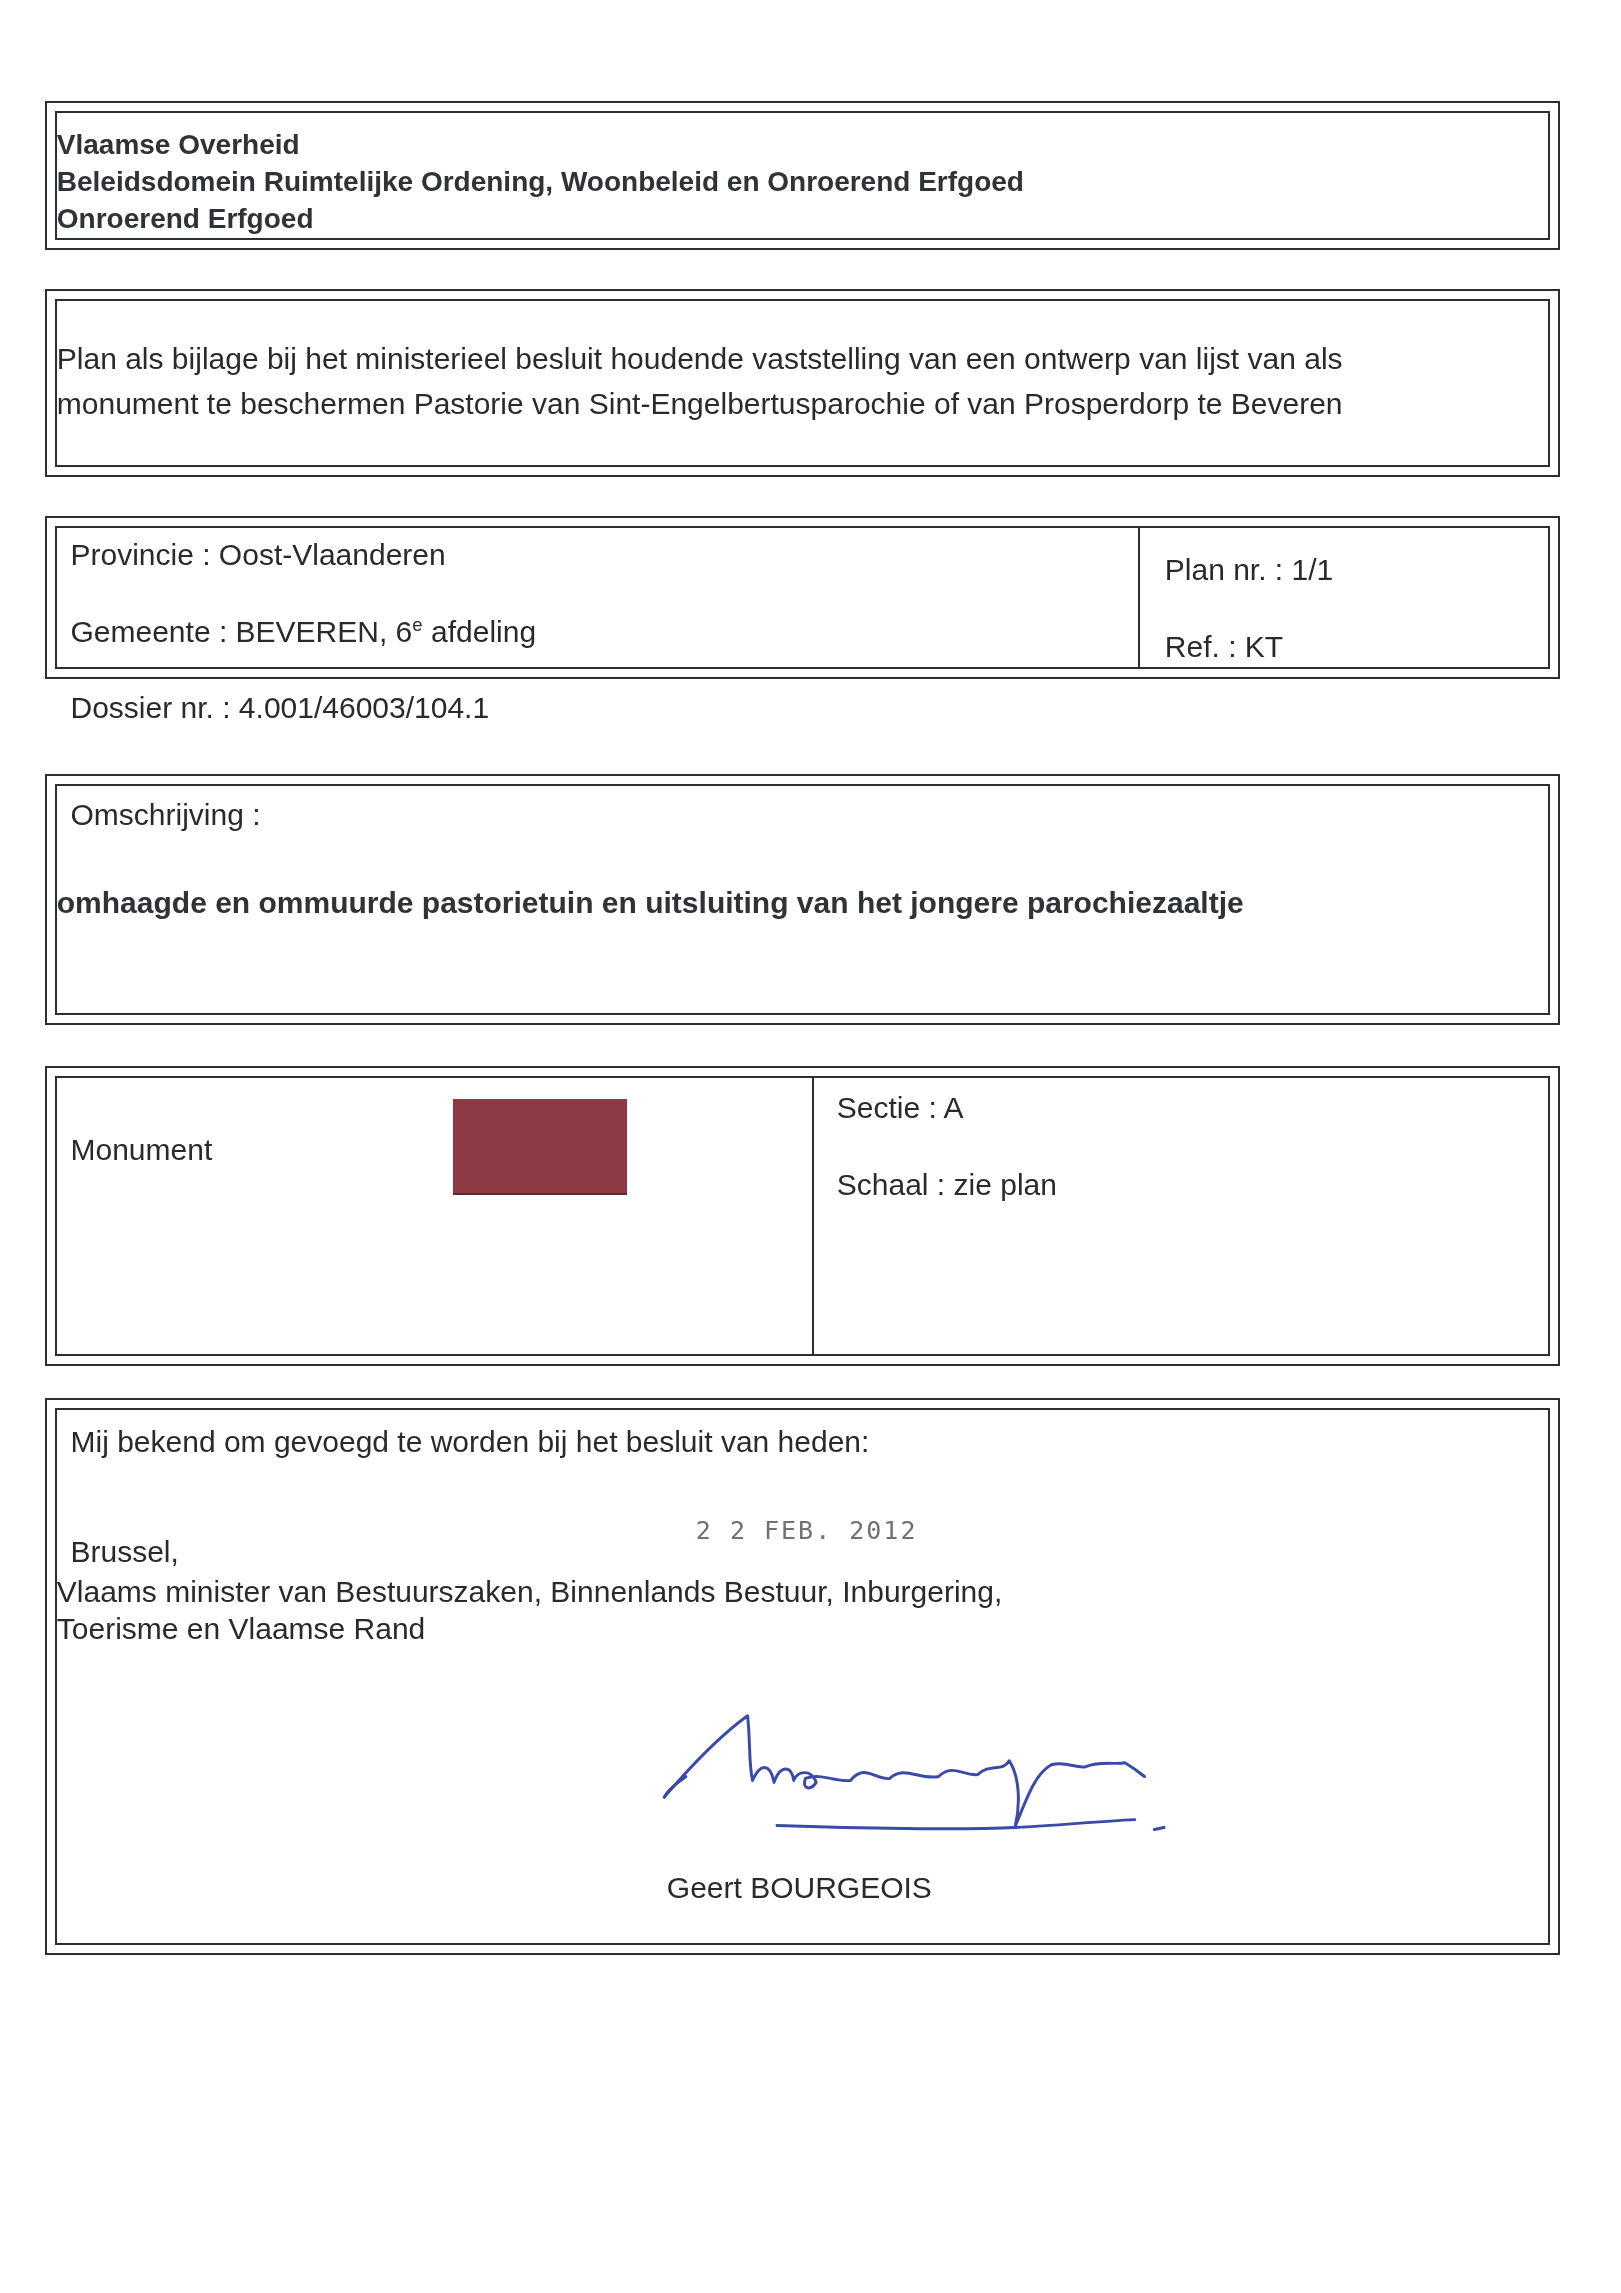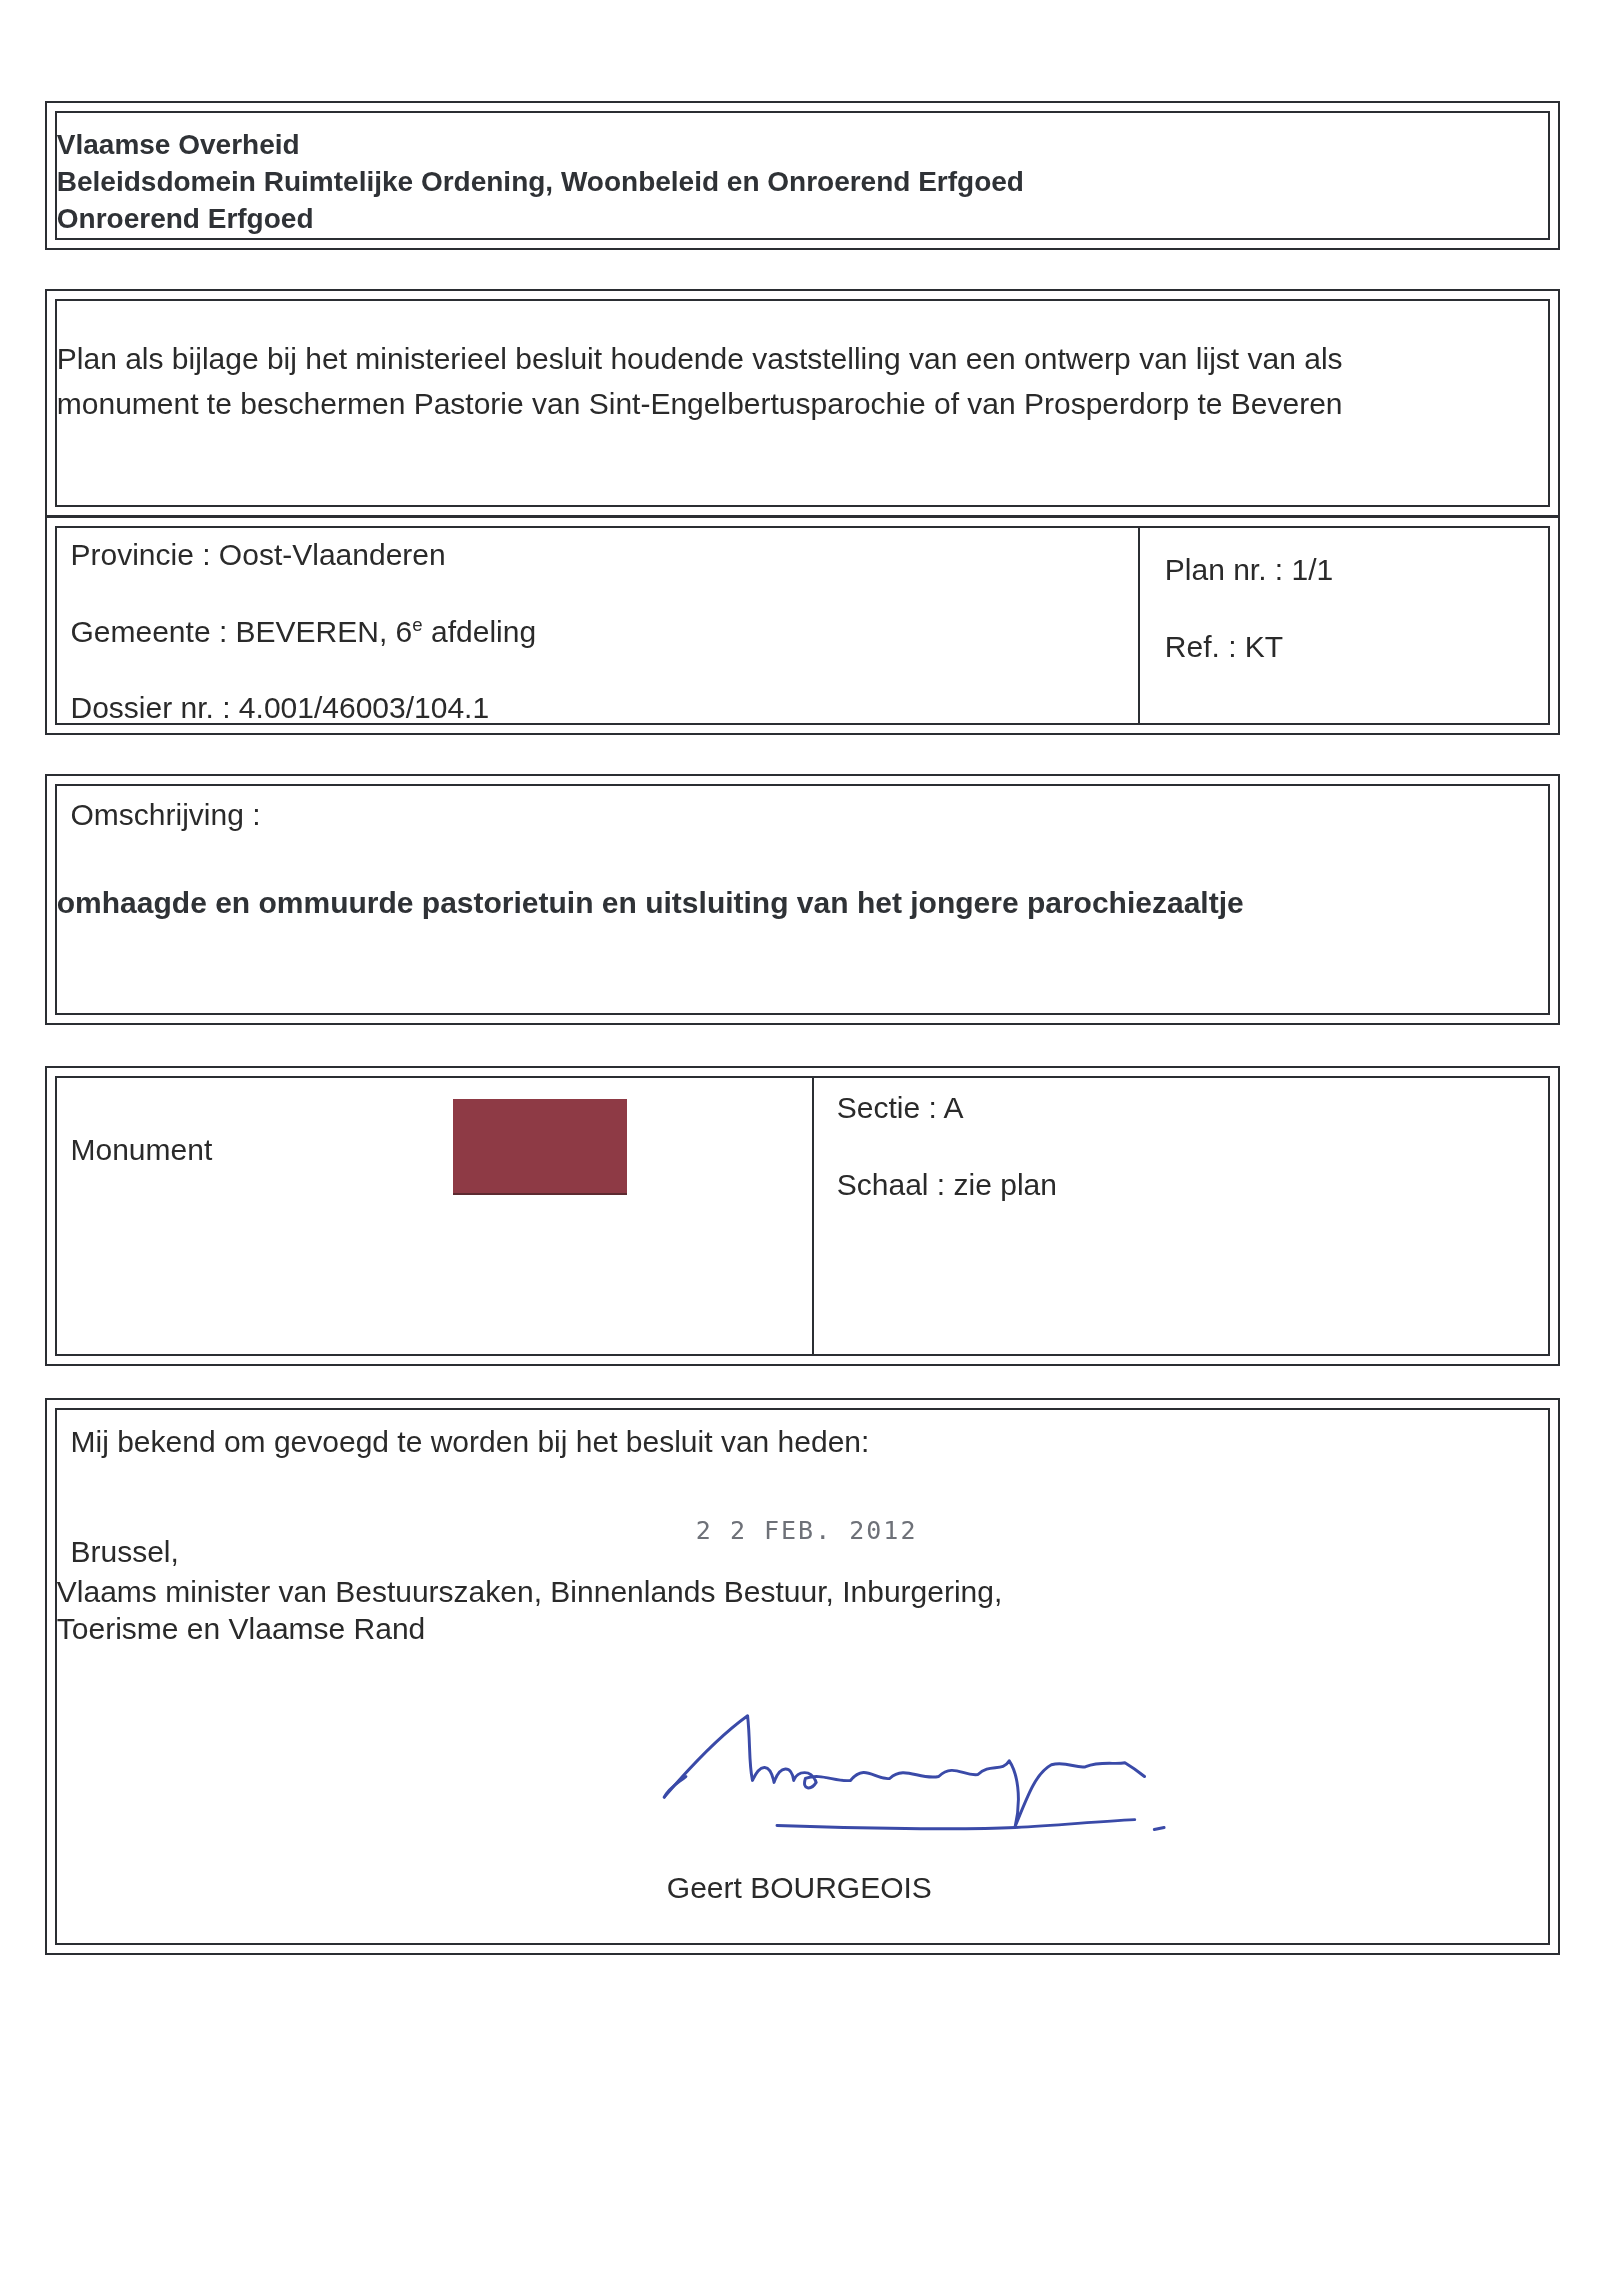--- a/index.html
+++ b/index.html
@@ -28,28 +28,28 @@
 <body>
 
 <div class="box" style="left:45px; top:101px; width:1515px; height:149px;">
   <div class="inner center" style="padding-top:13.7px;">
     <div class="header-title">Vlaamse Overheid</div>
     <div class="header-title">Beleidsdomein Ruimtelijke Ordening, Woonbeleid en Onroerend Erfgoed</div>
     <div class="header-title">Onroerend Erfgoed</div>
   </div>
 </div>
 
-<div class="box" style="left:45px; top:289px; width:1515px; height:228px;">
+<div class="box" style="left:45px; top:289px; width:1515px; height:188px;">
   <div class="inner center" style="padding-top:35px;">
     <div class="intro">Plan als bijlage bij het ministerieel besluit houdende vaststelling van een ontwerp van lijst van als</div>
     <div class="intro">monument te beschermen Pastorie van Sint-Engelbertusparochie of van Prosperdorp te Beveren</div>
   </div>
 </div>
 
-<div class="box" style="left:45px; top:516px; width:1515px; height:219px;">
+<div class="box" style="left:45px; top:516px; width:1515px; height:163px;">
   <div class="inner">
     <div class="field" style="left:13.7px; top:9.8px;">Provincie : Oost-Vlaanderen</div>
     <div class="field" style="left:13.7px; top:86px;">
       <span>Gemeente : BEVEREN, 6</span><sup style="font-size:18.6px;">e</sup><span> afdeling</span>
     </div>
     <div class="field" style="left:13.7px; top:163px;">Dossier nr. : 4.001/46003/104.1</div>
     <div class="vdivider" style="left:1081px;"></div>
     <div class="field" style="left:1108px; top:25.5px;">Plan nr. : 1/1</div>
     <div class="field" style="left:1108px; top:102px;">Ref. : KT</div>
   </div>

